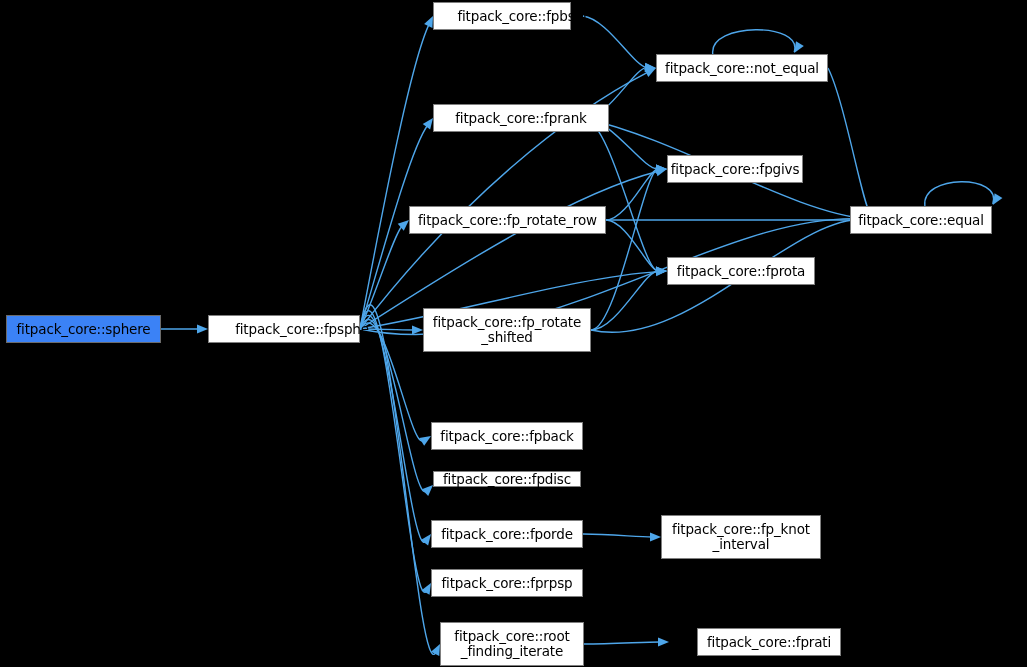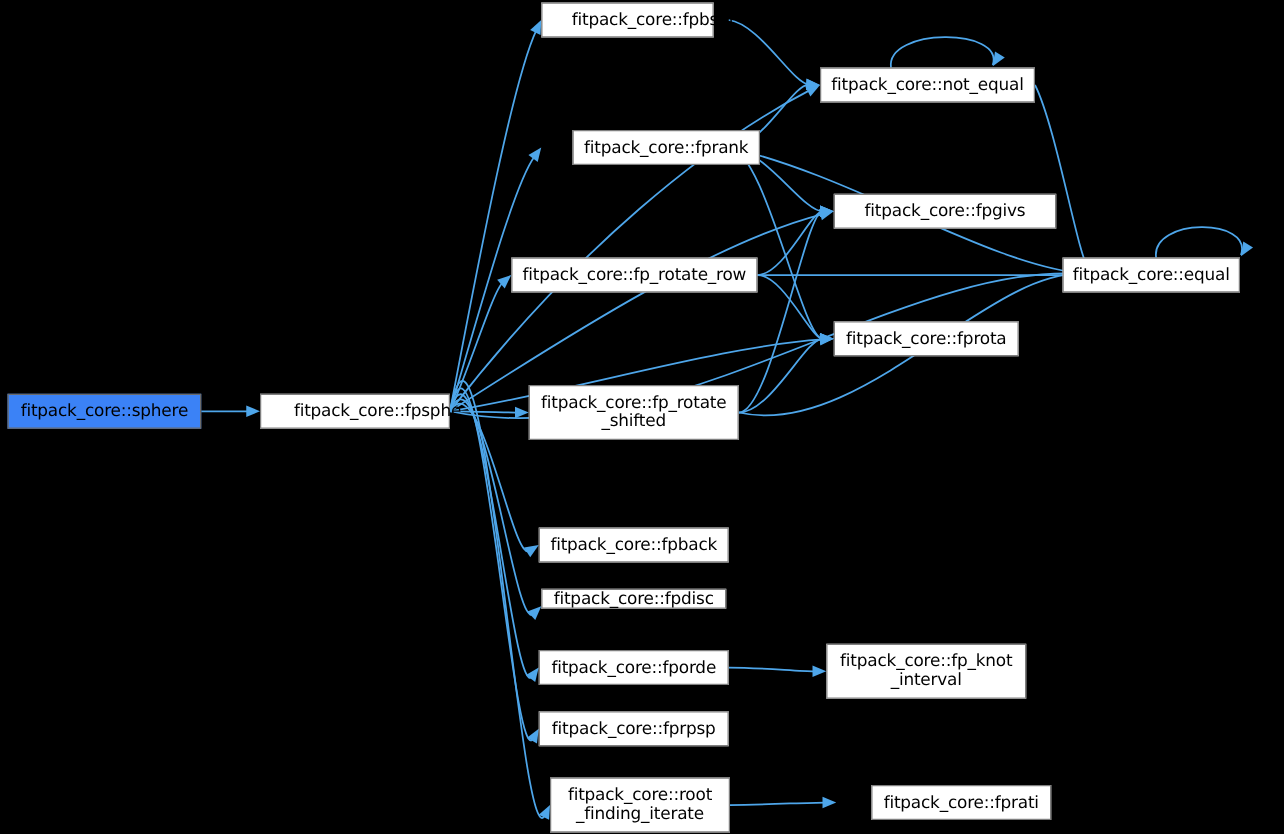--- a/index.html
+++ b/index.html
@@ -120,22 +120,22 @@
         <path d="M584,644 C612.9,644 643.5,642 660,642" class="edge-path"></path>
         <path d="M669,642 L658,637.4 L658,646.6 Z" class="arrow-head"></path>
       </g>
   </svg>
 
   <div id="node-layer">
       <div class="node highlight" style="left: 6px; top: 315px; width: 155px; height: 28px;">fitpack_core::sphere</div>
       <div class="node" style="left: 208px; top: 315px; width: 152px; height: 28px; padding-left: 36px;">fitpack_core::fpsphe</div>
       <div class="node" style="left: 433px; top: 2px; width: 138px; height: 28px; padding-left: 40px;">fitpack_core::fpbspl</div>
       <div class="node" style="left: 656px; top: 54px; width: 172px; height: 28px;">fitpack_core::not_equal</div>
-      <div class="node" style="left: 458px; top: 104px; width: 150px; height: 28px;">fitpack_core::fprank</div>
-      <div class="node" style="left: 667px; top: 155px; width: 178px; height: 28px;">fitpack_core::fpgivs</div>
+      <div class="node" style="left: 433px; top: 104px; width: 176px; height: 28px;">fitpack_core::fprank</div>
+      <div class="node" style="left: 667px; top: 155px; width: 136px; height: 28px;">fitpack_core::fpgivs</div>
       <div class="node" style="left: 409px; top: 206px; width: 197px; height: 28px;">fitpack_core::fp_rotate_row</div>
       <div class="node" style="left: 850px; top: 206px; width: 142px; height: 28px;">fitpack_core::equal</div>
       <div class="node" style="left: 667px; top: 257px; width: 148px; height: 28px;">fitpack_core::fprota</div>
       <div class="node" style="left: 423px; top: 308px; width: 168px; height: 44px;">fitpack_core::fp_rotate
 _shifted</div>
       <div class="node" style="left: 431px; top: 422px; width: 152px; height: 28px;">fitpack_core::fpback</div>
       <div class="node" style="left: 433px; top: 471px; width: 148px; height: 16px;">fitpack_core::fpdisc</div>
       <div class="node" style="left: 431px; top: 520px; width: 152px; height: 28px;">fitpack_core::fporde</div>
       <div class="node" style="left: 661px; top: 515px; width: 160px; height: 44px;">fitpack_core::fp_knot
 _interval</div>

